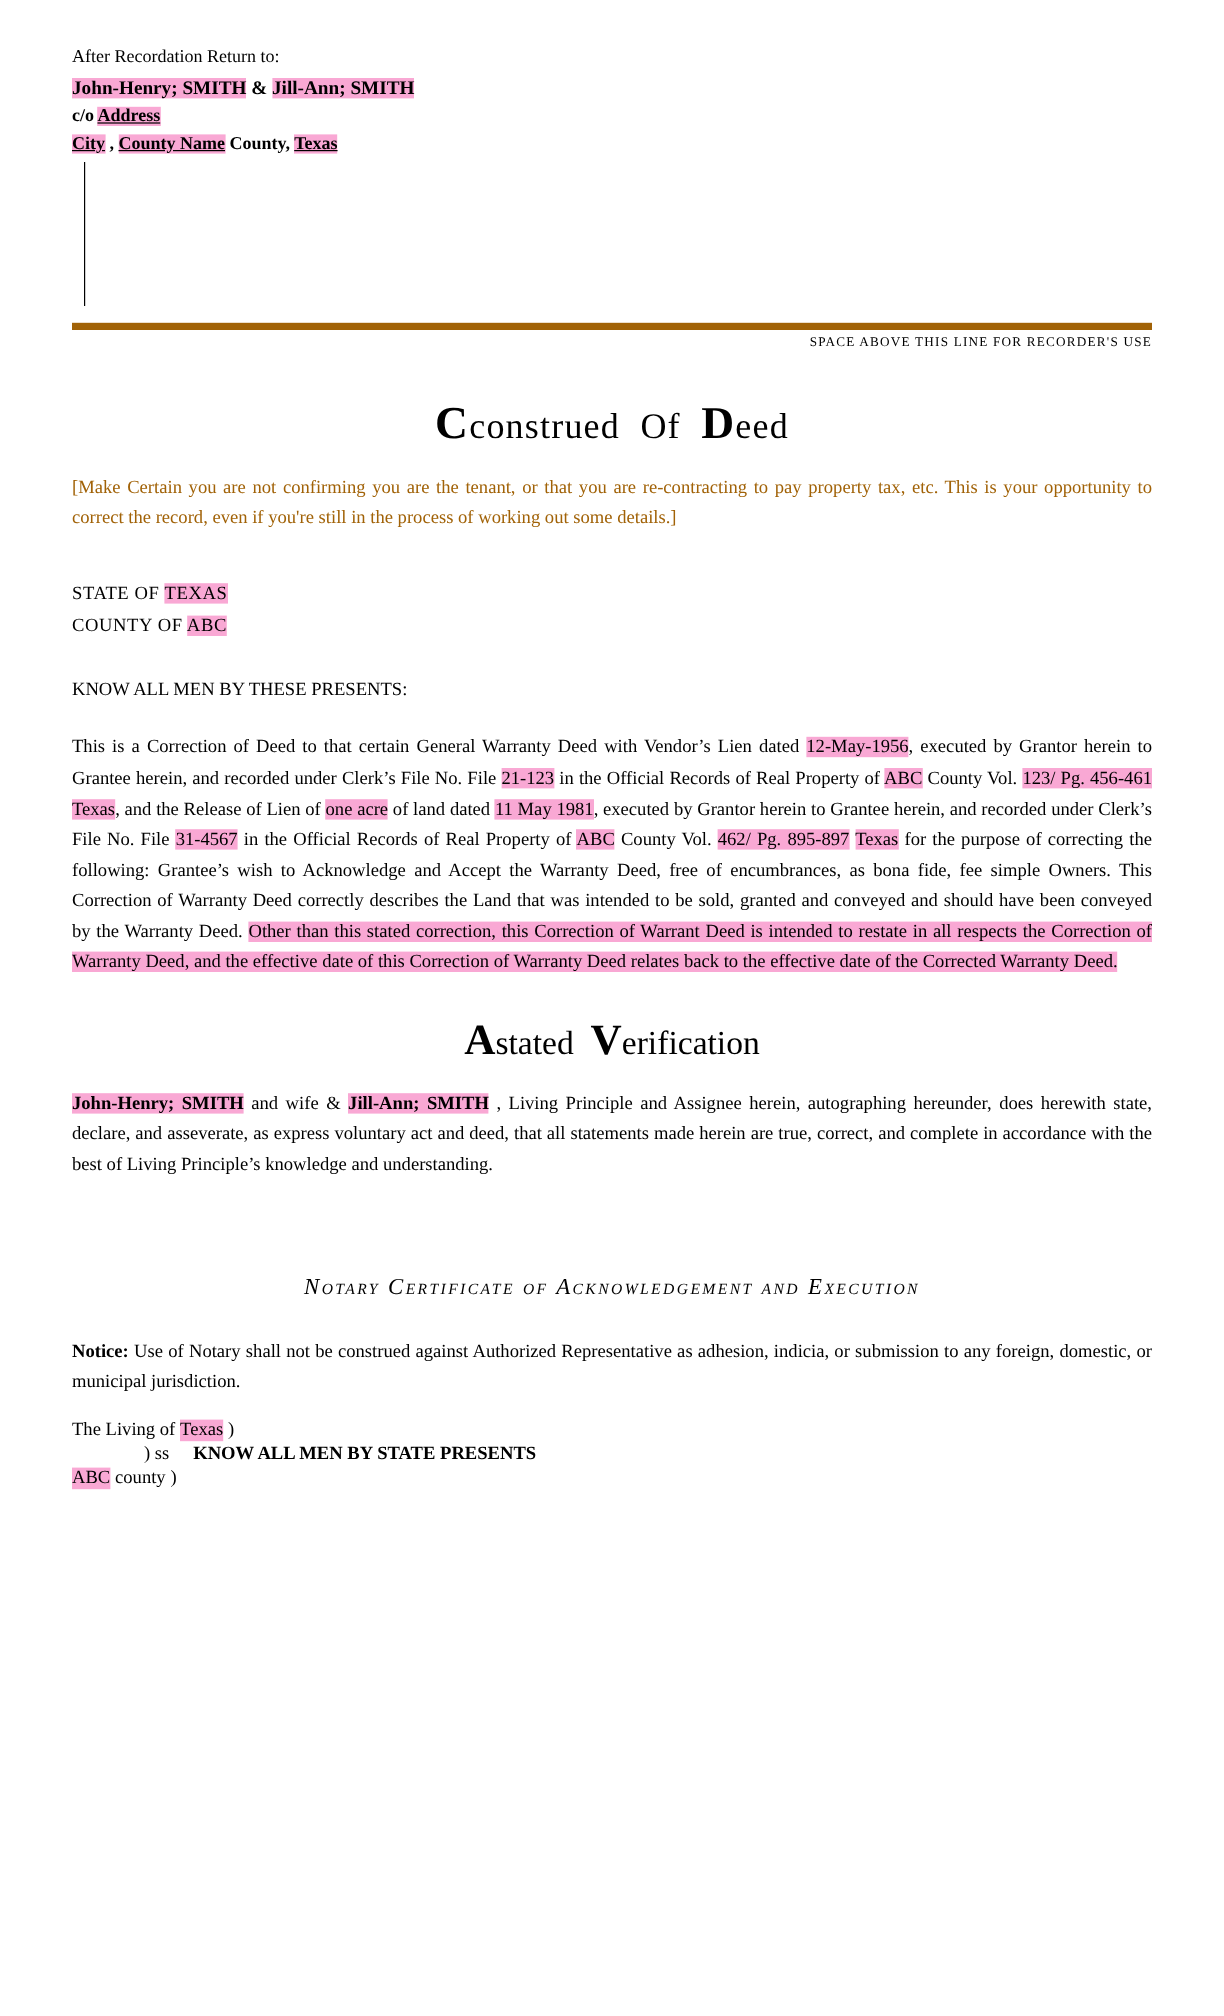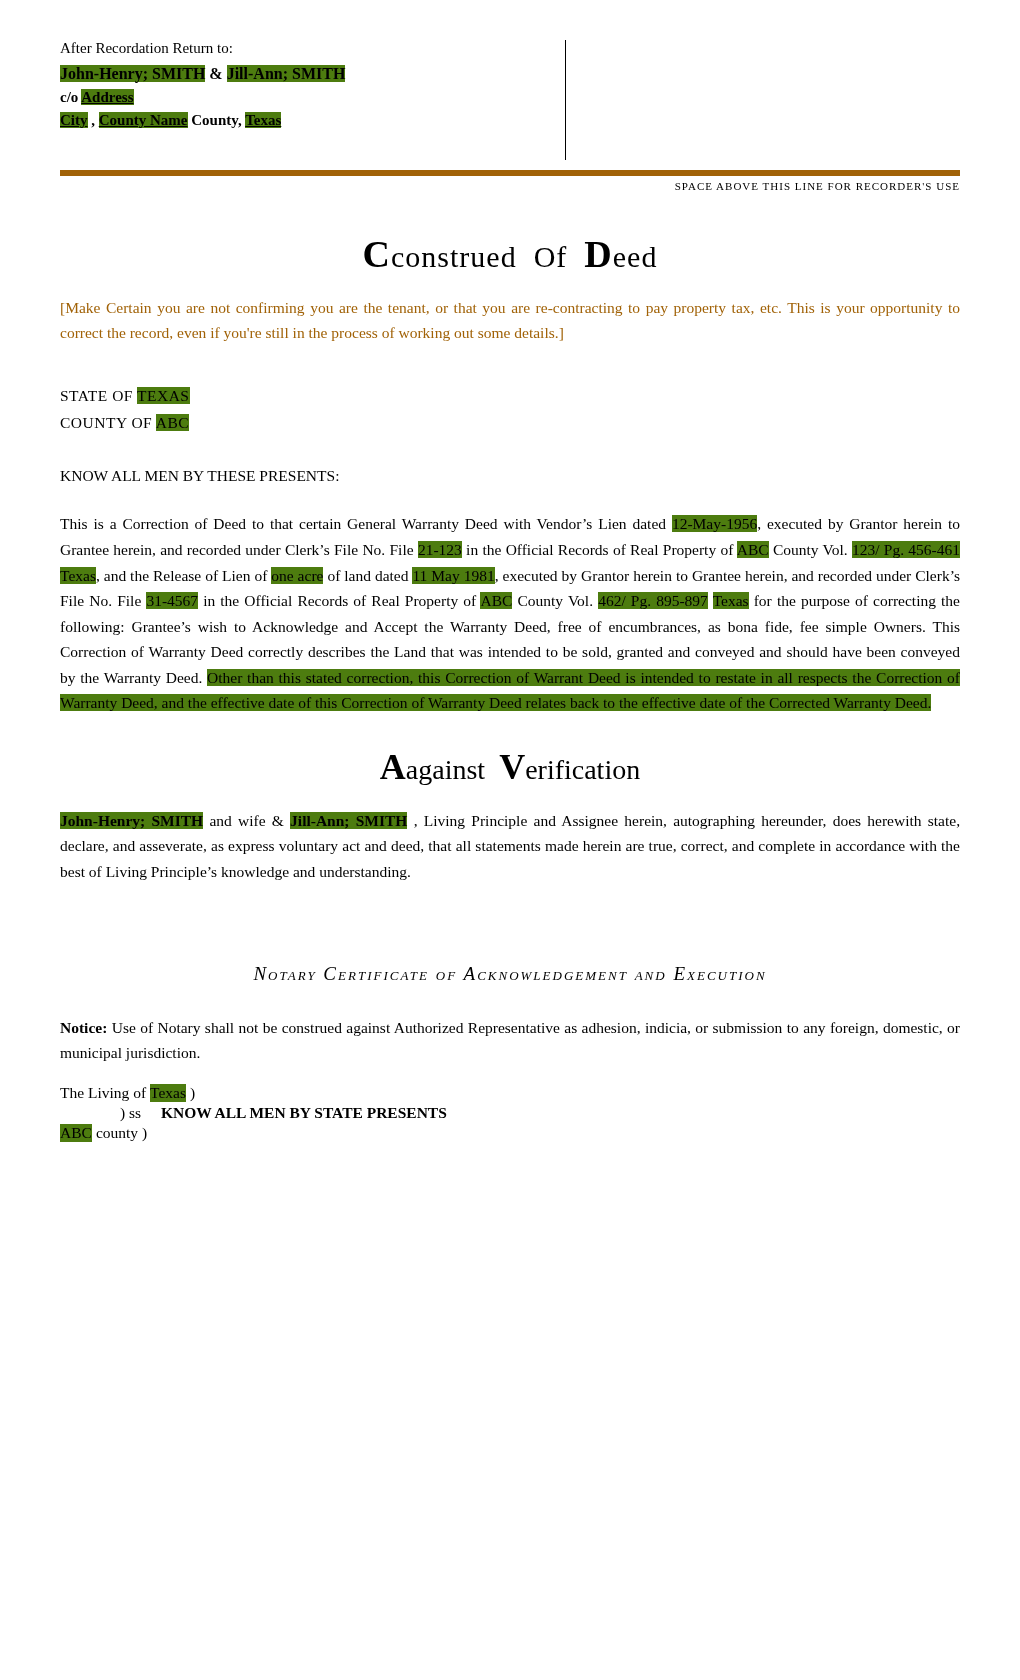--- a/index.html
+++ b/index.html
@@ -6,24 +6,25 @@
     body {
       background: #fff;
       font-family: "Times New Roman", Times, serif;
       font-size: 16px;
       color: #000;
       width: 1020px;
       min-height: 1680px;
       padding: 40px 60px;
     }
     .highlight {
-      background-color: #4d7c0f;
+      background-color: #f9a8d4;
     }
     .header-section {
       display: flex;
+      flex-direction: column;
       margin-bottom: 10px;
     }
     .header-left {
       width: 55%;
       padding-right: 20px;
     }
     .header-divider {
       border-left: 1px solid #000;
       width: 1px;
       min-height: 120px;
@@ -219,21 +220,21 @@
 
 <div class="know-all">KNOW ALL MEN BY THESE PRESENTS:</div>
 
 <div class="space-line"></div>
 
 <div class="body-text">
   <span>This is a Correction of Deed to that certain General Warranty Deed with Vendor’s Lien dated </span><span class="highlight">12-May-1956</span><span>, executed by Grantor herein to Grantee herein, and recorded under Clerk’s File No.  File </span><span class="highlight">21-123</span><span> in the Official Records of Real Property of </span><span class="highlight">ABC</span><span> County Vol. </span><span class="highlight">123/ Pg. 456-461</span><span>  </span><span class="highlight">Texas</span><span>, and the Release of Lien of </span><span class="highlight">one acre</span><span> of land dated </span><span class="highlight">11 May 1981</span><span>, executed by Grantor herein to Grantee herein, and recorded under Clerk’s File No. File </span><span class="highlight">31-4567</span><span>  in the Official Records of Real Property of </span><span class="highlight">ABC</span><span> County Vol.  </span><span class="highlight">462/ Pg. 895-897</span> <span class="highlight">Texas</span><span> for the purpose of correcting the following: Grantee’s wish to Acknowledge and Accept the Warranty Deed, free of encumbrances, as bona fide, fee simple Owners. This Correction of Warranty Deed correctly describes the Land that was intended to be sold, granted and conveyed and should have been conveyed by the Warranty Deed.  </span><span class="highlight">Other than this stated correction, this Correction of Warrant Deed is intended to restate in all respects the Correction of Warranty Deed, and the effective date of this Correction of Warranty Deed relates back to the effective date of the Corrected Warranty Deed.</span>
 </div>
 
 <div class="section-title">
-  <span class="big-cap">A</span><span>against</span>
+  <span class="big-cap">A</span><span>stated</span>
   &nbsp;<span class="big-cap">V</span><span>erification</span>
 </div>
 
 <div class="assignee-text">
   <span class="highlight" style="font-weight:bold;">John-Henry;  SMITH</span><span> and wife </span><span>&amp; </span><span class="highlight" style="font-weight:bold;">Jill-Ann; SMITH</span><span>  , Living Principle and Assignee herein, autographing hereunder, does herewith state, declare, and asseverate, as express voluntary act and deed, that all statements made herein are true, correct, and complete in accordance with the best of Living Principle’s knowledge and understanding.</span>
 </div>
 
 <div style="height:30px;"></div>
 
 <div class="notary-title">Notary  Certificate  of  Acknowledgement  and  Execution</div>

